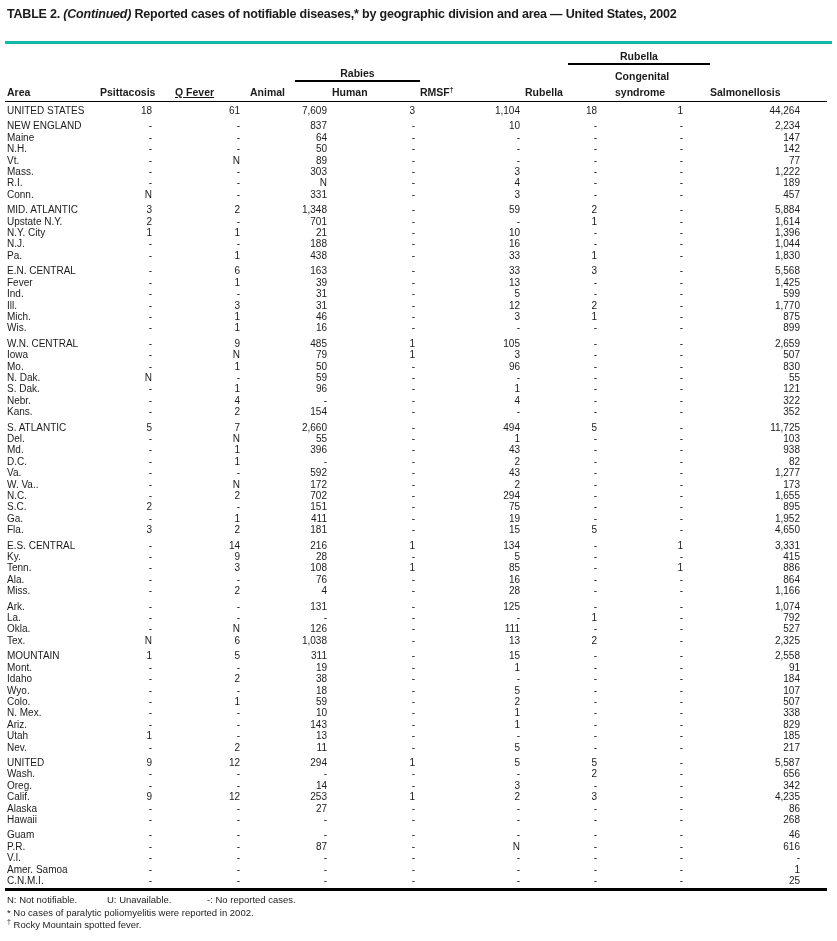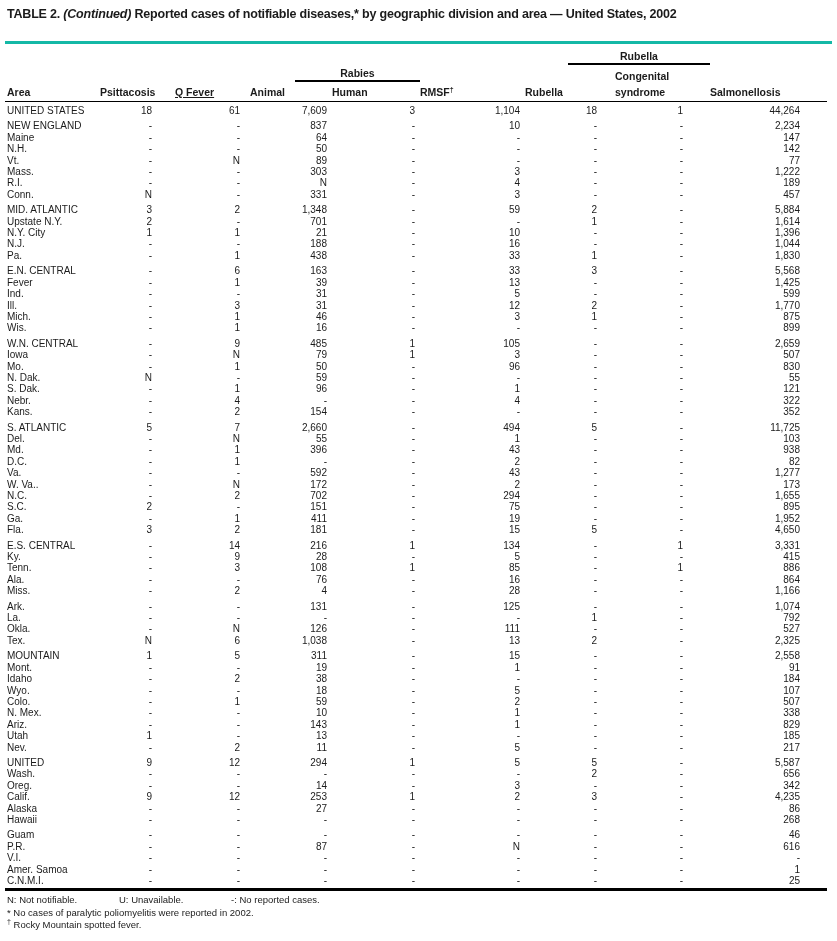--- a/index.html
+++ b/index.html
@@ -40,21 +40,21 @@
   td.num{text-align:right;}
   td.c0{padding-right:23px;} td.c1{padding-right:10px;}
   td.c2{padding-right:5px;}  td.c3{padding-right:5px;}
   td.c4{padding-right:5px;}  td.c5{padding-right:18px;}
   td.c6{padding-right:27px;} td.c7{padding-right:27px;}
   tr.spacer td{height:4px;line-height:4px;}
   tr.first-row td{padding-top:3px;}
   .bottom-rule{border-top:3px solid #000;width:822px;margin-top:2px;}
   .footnotes{font-size:9.5px;line-height:12.5px;padding:3px 0 0 2px;}
   .fn-item{display:inline-block;}
-  .fn-w{width:112px;}
+  .fn-w{width:100px;}
 </style>
 </head>
 <body>
 
 <div class="page">
 
   <div class="title">
     <span>TABLE 2.</span>
     <span class="t-cont">(Continued)</span>
     <span>Reported cases of notifiable diseases,* by geographic division and area — United States, 2002</span>

